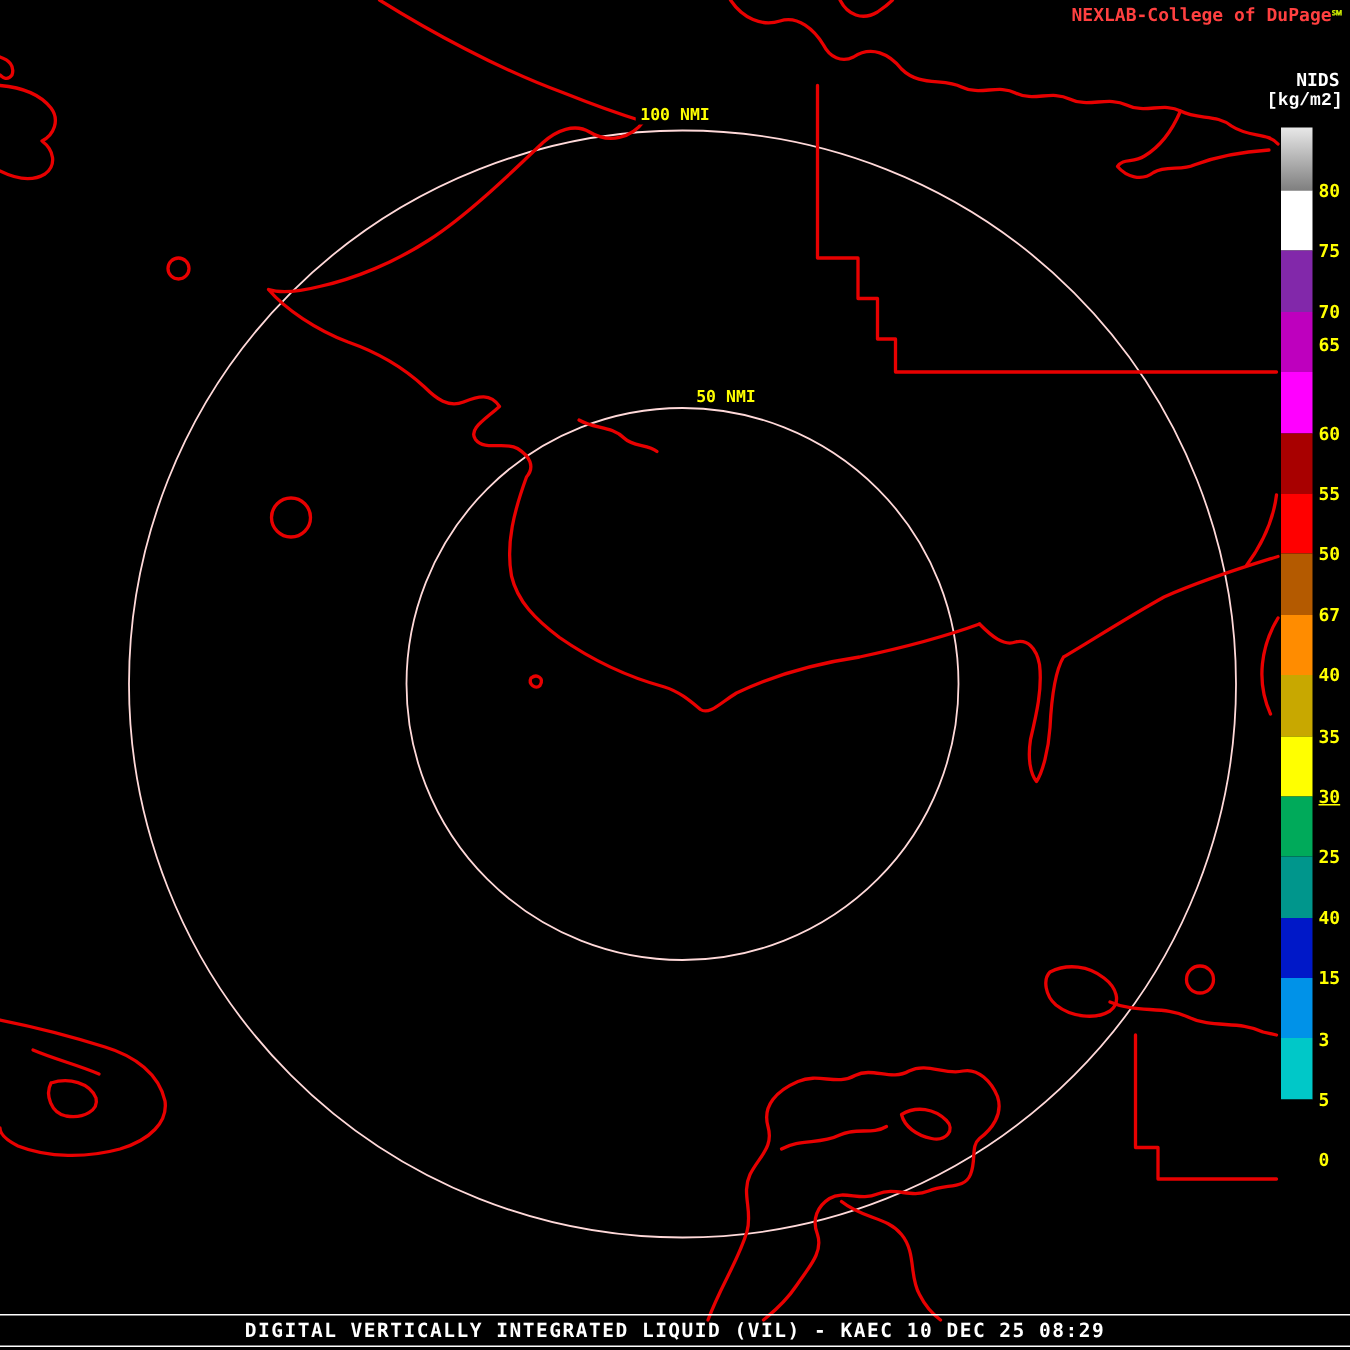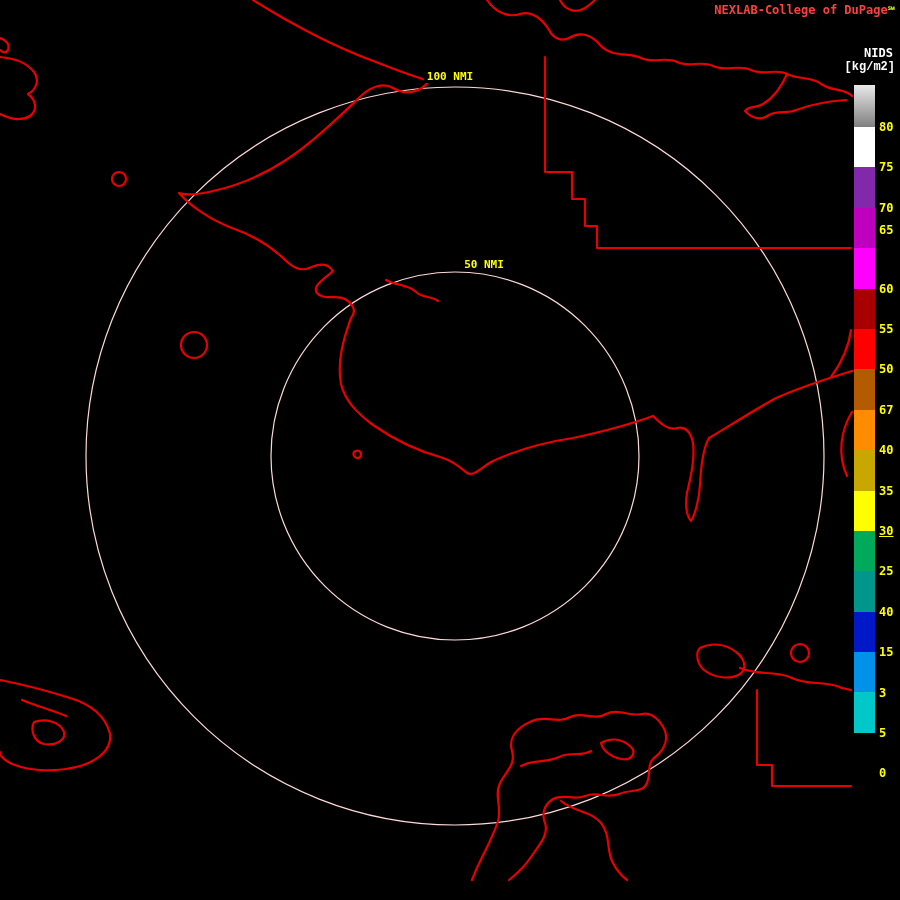--- a/index.html
+++ b/index.html
@@ -118,14 +118,17 @@
       <span class="cb-tick" style="top: 490.6px;">35</span>
       <span class="cb-tick" style="top: 531px; text-decoration: underline;">30</span>
       <span class="cb-tick" style="top: 571.4px;">25</span>
       <span class="cb-tick" style="top: 611.8px;">40</span>
       <span class="cb-tick" style="top: 652.2px;">15</span>
       <span class="cb-tick" style="top: 692.6px;">3</span>
       <span class="cb-tick" style="top: 733px;">5</span>
       <span class="cb-tick" style="top: 773.4px;">0</span>
     </div>
 
+  <div class="footer">
+    <span class="footer-text">DIGITAL VERTICALLY INTEGRATED LIQUID (VIL) - KAEC 10 DEC 25 08:29</span>
+  </div>
 
 </div>
 
 </body></html>

